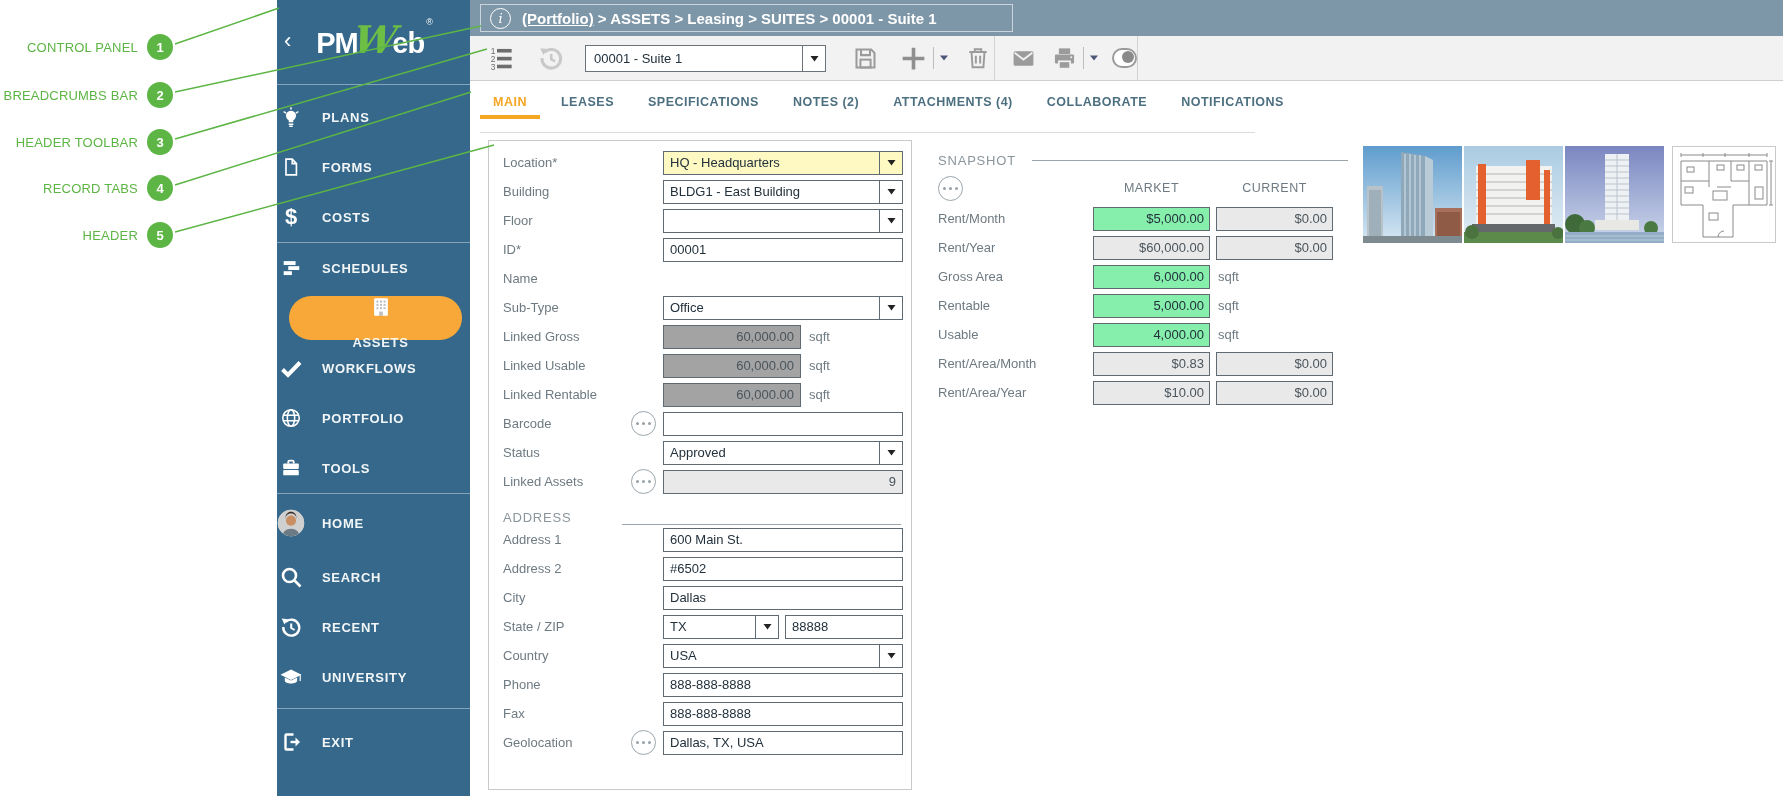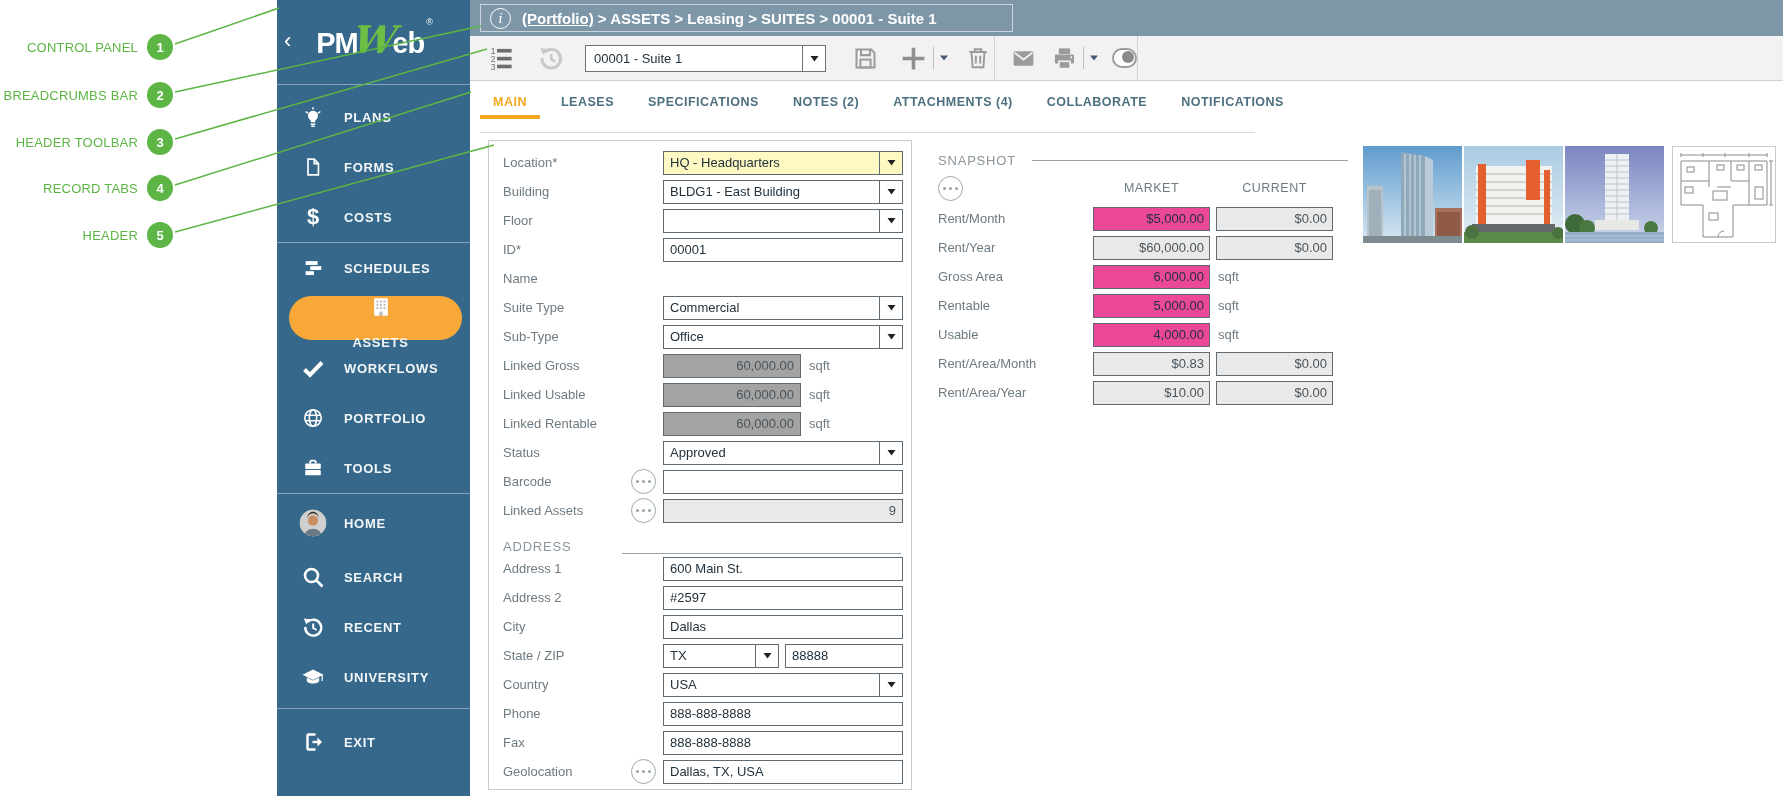--- a/index.html
+++ b/index.html
@@ -15,21 +15,21 @@
   
   .sidebar{position:absolute;left:277px;top:0;width:193px;height:796px;background:#35688A;}
   .logo{height:84px;display:flex;align-items:center;justify-content:center;position:relative;
         border-bottom:1px solid rgba(255,255,255,.4);}
   .collapse{position:absolute;left:7px;top:30px;color:#fff;font-size:22px;line-height:22px;cursor:pointer;}
   .lg-pm,.lg-eb{color:#fff;font-weight:bold;font-size:29px;letter-spacing:-1px;}
   .lg-w{color:#6CBE45;font-family:"DejaVu Serif",serif;font-style:italic;font-weight:bold;
         font-size:38px;margin:0 -4px;transform:skew(-8deg);display:inline-block;line-height:30px;}
   .lg-reg{color:#fff;font-size:9px;vertical-align:top;position:relative;top:-8px;left:2px;}
   .nav{padding-top:7px;}
-  .nav-item{height:50px;display:flex;align-items:center;padding-left:22px;gap:17px;cursor:pointer;}
+  .nav-item{height:50px;display:flex;align-items:center;gap:17px;cursor:pointer;}
   .nav-item .nlabel{font-size:13px;font-weight:bold;letter-spacing:.7px;color:#f2f6f8;}
   .nav-item.active{height:44px;margin:3px 8px 3px 12px;padding-left:10px;background:#F8A838;border-radius:24px;flex-direction:column;}
   .nav-item.active .nlabel{color:rgba(255,255,255,.92);}
   .nav-sep{height:1px;background:rgba(255,255,255,.4);}
   .nicon{width:28px;display:flex;justify-content:center;align-items:center;}
   .txticon{color:#fff;font-size:22px;font-weight:bold;line-height:22px;}
   
   .bcbar{position:absolute;left:470px;top:0;width:1313px;height:36px;background:#7E97A8;}
   .bcbox{position:absolute;left:10px;top:4px;height:26px;width:522px;border:1px solid #c9d4dc;
          display:flex;align-items:center;gap:11px;padding-left:9px;}
@@ -88,21 +88,21 @@
   .sechead .sline{flex:1;height:1px;background:#9aa4ab;margin:0 10px 0 14px;}
   
   .snap{position:absolute;left:468px;top:26px;width:410px;}
   .snaphead{display:flex;align-items:center;height:24px;}
   .snaphead .stitle{font-size:13px;color:#8a959c;letter-spacing:.8px;}
   .snaphead .sline{flex:1;height:1px;background:#9aa4ab;margin-left:16px;}
   .snapcols{display:flex;align-items:center;height:32px;}
   .scol{width:117px;text-align:center;font-size:12.5px;color:#6e7a82;letter-spacing:.5px;}
   .srow{display:flex;align-items:center;height:29px;}
   .slabel{width:155px;font-size:13px;color:#6e7a82;flex:none;}
-  .sfield{width:117px;height:24px;border:1px solid #5f6a72;box-sizing:border-box;background:#ec4899;
+  .sfield{width:117px;height:24px;border:1px solid #5f6a72;box-sizing:border-box;background:#86efac;
           font-size:13px;color:#22313c;display:flex;align-items:center;justify-content:flex-end;
           padding:0 5px;flex:none;}
   .sfield.gray{background:#e9e9e9;color:#4a545b;}
   .cur{margin-left:6px;}
   
   .thumbs{position:absolute;left:893px;top:24px;display:flex;}
   .thumb{width:99px;height:97px;margin-right:2px;overflow:hidden;}
   .plan{width:104px;height:97px;margin-left:6px;border:1px solid #c9c9c9;background:#fff;box-sizing:border-box;}
 </style>
 </head>
@@ -422,32 +422,20 @@
       <div class="frow">
         <span class="flabel">ID*</span>
           <span class="fell"></span>
         <span class="tinput">00001</span>
       </div>
       <div class="frow">
         <span class="flabel">Name</span>
           <span class="fell"></span>
       </div>
       <div class="frow">
-        <span class="flabel">Suite Type</span>
-          <span class="fell"></span>
-        <span class="combo">
-            <span class="cval">Commercial</span>
-            <span class="cbtn">
-              <svg width="9" height="7" viewBox="0 0 9 7">
-                <path d="M0.5 1h8L4.5 6.5z" fill="#222"></path>
-              </svg>
-            </span>
-          </span>
-      </div>
-      <div class="frow">
         <span class="flabel">Sub-Type</span>
           <span class="fell"></span>
         <span class="combo">
             <span class="cval">Office</span>
             <span class="cbtn">
               <svg width="9" height="7" viewBox="0 0 9 7">
                 <path d="M0.5 1h8L4.5 6.5z" fill="#222"></path>
               </svg>
             </span>
           </span>
@@ -464,43 +452,43 @@
         <span class="tinput ro-num">60,000.00</span>
         <span class="suffix">sqft</span>
       </div>
       <div class="frow">
         <span class="flabel">Linked Rentable</span>
           <span class="fell"></span>
         <span class="tinput ro-num">60,000.00</span>
         <span class="suffix">sqft</span>
       </div>
       <div class="frow">
+        <span class="flabel">Barcode</span>
+        <span class="fell">
+            <span class="ellbtn">
+              <i class="dot"></i>
+              <i class="dot"></i>
+              <i class="dot"></i>
+            </span>
+          </span>
+        <span class="tinput"></span>
+      </div>
+      <div class="frow">
         <span class="flabel">Status</span>
           <span class="fell"></span>
         <span class="combo">
             <span class="cval">Approved</span>
             <span class="cbtn">
               <svg width="9" height="7" viewBox="0 0 9 7">
                 <path d="M0.5 1h8L4.5 6.5z" fill="#222"></path>
               </svg>
             </span>
           </span>
       </div>
       <div class="frow">
-        <span class="flabel">Barcode</span>
-        <span class="fell">
-            <span class="ellbtn">
-              <i class="dot"></i>
-              <i class="dot"></i>
-              <i class="dot"></i>
-            </span>
-          </span>
-        <span class="tinput"></span>
-      </div>
-      <div class="frow">
         <span class="flabel">Linked Assets</span>
         <span class="fell">
             <span class="ellbtn">
               <i class="dot"></i>
               <i class="dot"></i>
               <i class="dot"></i>
             </span>
           </span>
         <span class="tinput ro-full">9</span>
       </div>
@@ -511,21 +499,21 @@
       </div>
 
       <div class="frow">
         <span class="flabel">Address 1</span>
           <span class="fell"></span>
         <span class="tinput">600 Main St.</span>
       </div>
       <div class="frow">
         <span class="flabel">Address 2</span>
           <span class="fell"></span>
-        <span class="tinput">#2597</span>
+        <span class="tinput">#6502</span>
       </div>
       <div class="frow">
         <span class="flabel">City</span>
           <span class="fell"></span>
         <span class="tinput">Dallas</span>
       </div>
       <div class="frow">
         <span class="flabel">State / ZIP</span>
           <span class="fell"></span>
         <span class="combo" style="width:116px">

